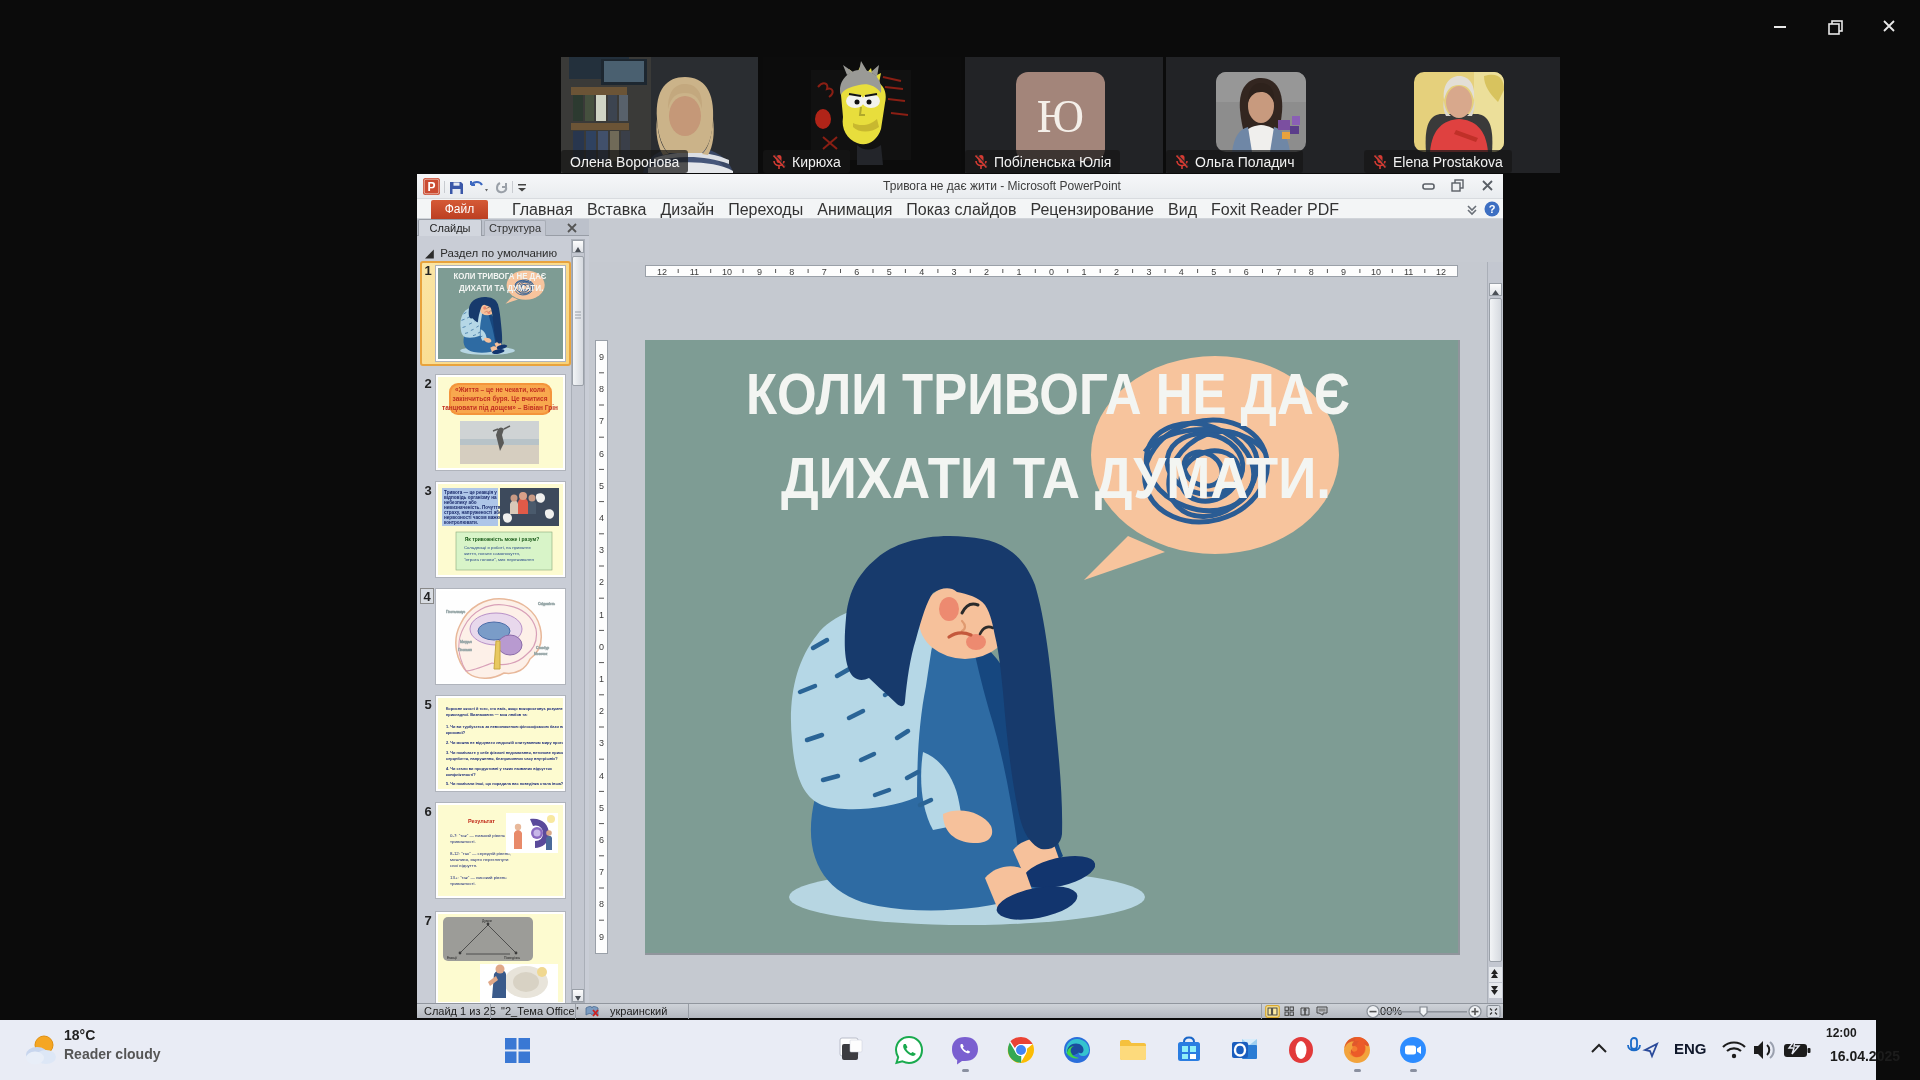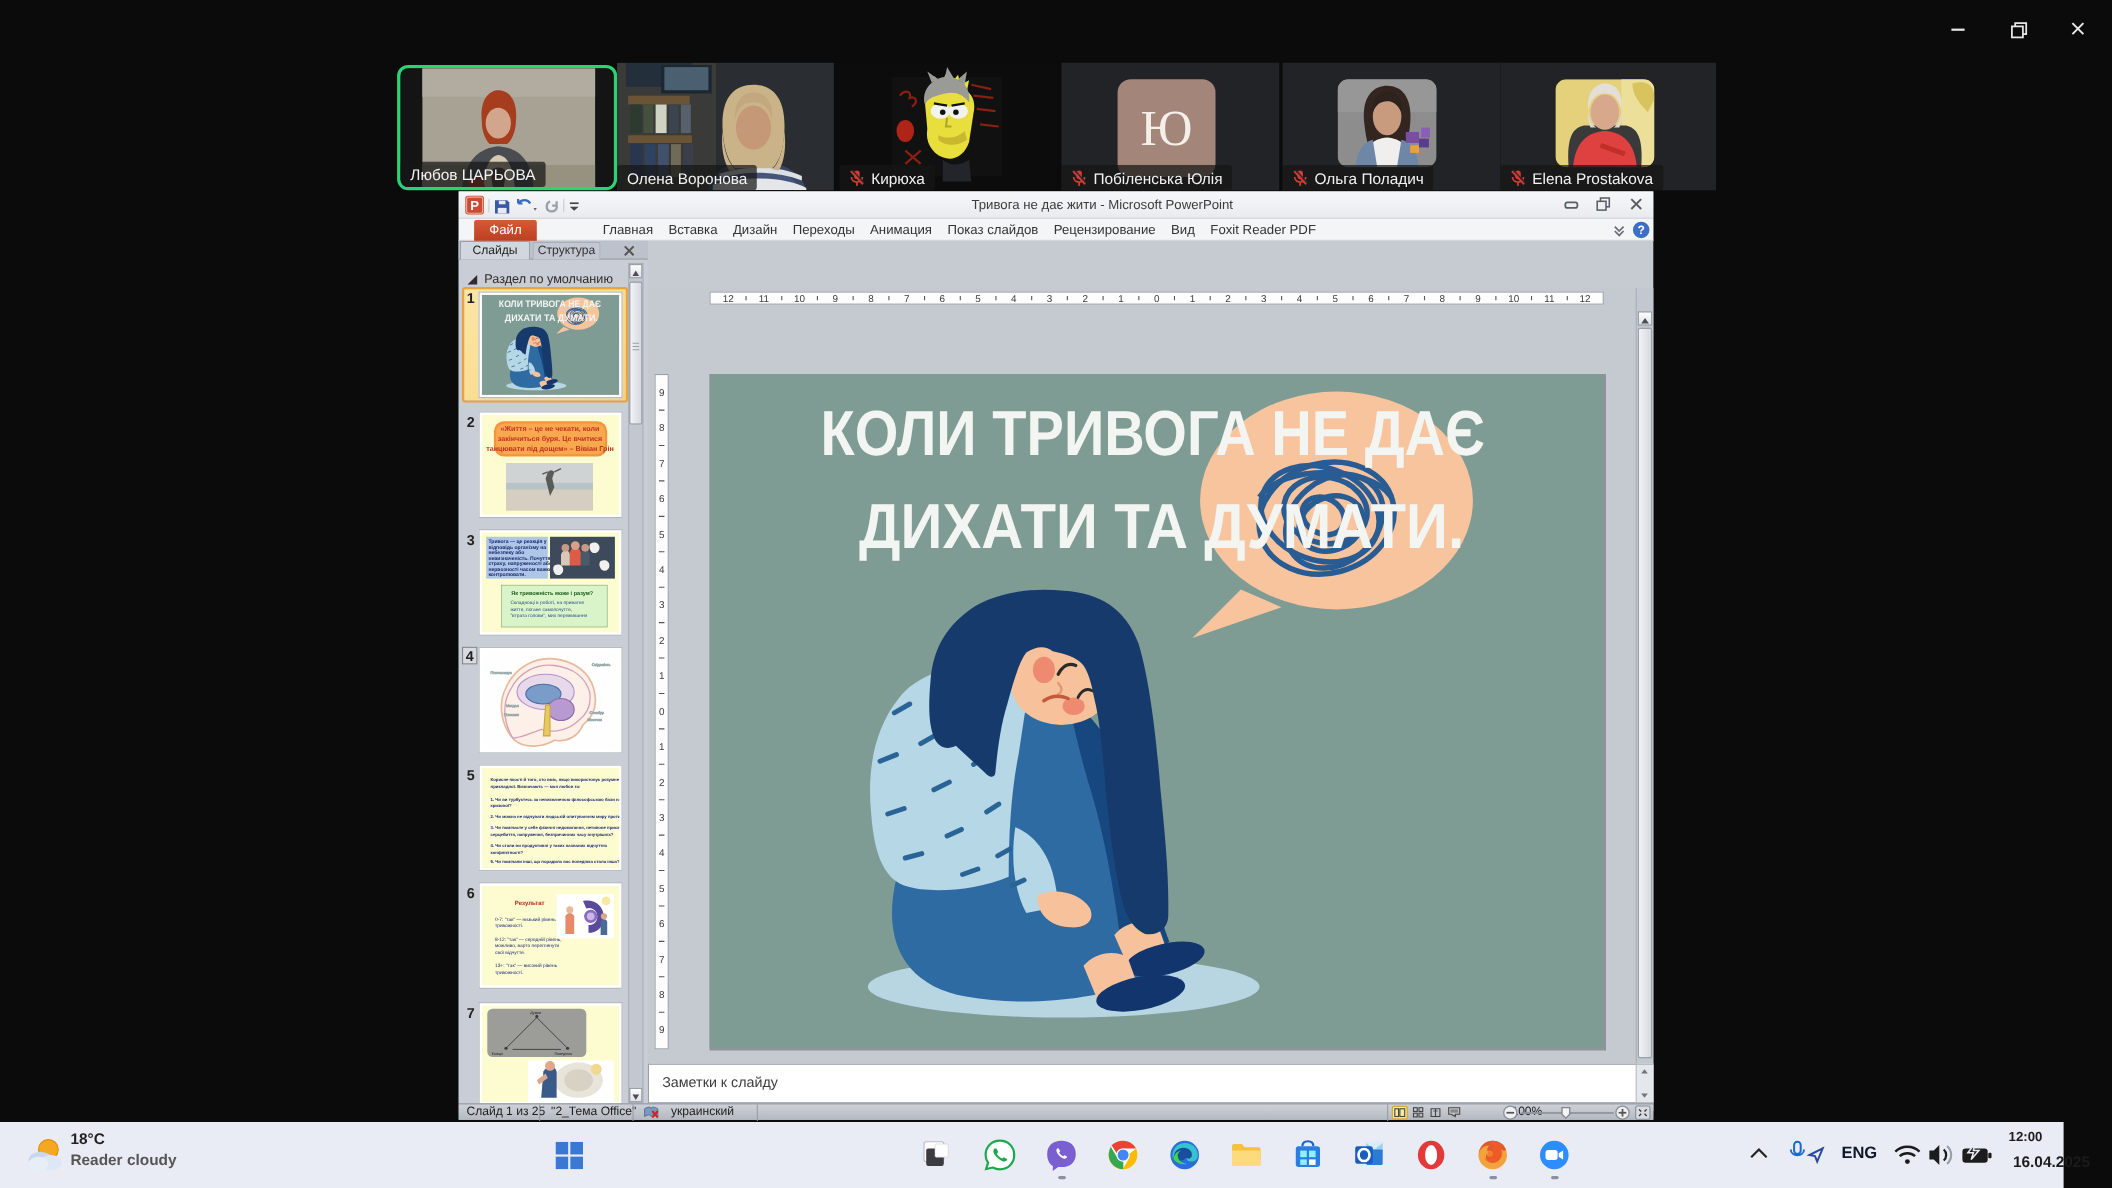--- a/index.html
+++ b/index.html
@@ -13,38 +13,20 @@
 <body>
 <div id="root">
 
 <svg class="abs" style="left:1760px;top:14px" width="150" height="26" viewBox="0 0 150 26">
   <rect x="14" y="12" width="12" height="2" fill="#e8e8e8"></rect>
   <rect x="72" y="7" width="10" height="10" fill="none" stroke="#e8e8e8" stroke-width="1.6"></rect>
   <rect x="69" y="10" width="10" height="10" fill="#0b0b0b" stroke="#e8e8e8" stroke-width="1.6"></rect>
   <path d="M124 7 L134 17 M134 7 L124 17" stroke="#e8e8e8" stroke-width="1.8"></path>
 </svg>
 
-<div class="tile" style="left:361px;width:200px;top:59px;height:114px;border:3px solid #2bd473;border-radius:10px;background:#1c1c1c;">
-  <svg width="194" height="108" viewBox="0 0 194 108">
-    <rect x="0" y="0" width="194" height="108" fill="#141414"></rect>
-    <rect x="20" y="0" width="157" height="108" fill="#a8a295"></rect>
-    <rect x="20" y="0" width="157" height="26" fill="#b2aca0"></rect>
-    <rect x="20" y="88" width="157" height="20" fill="#97917f"></rect>
-
-    <path d="M56 108 C60 82 72 73 89 71 C108 73 118 82 121 108 Z" fill="#494c51"></path>
-    <path d="M75 108 C77 88 82 80 89 79 C97 80 102 88 104 108 Z" fill="#d6c9b4"></path>
-    <path d="M82 94 C85 89 93 89 96 94 L94 108 L84 108 Z" fill="#4e4039"></path>
-    <path d="M60 102 L74 98 L77 108 L62 108 Z" fill="#b8372b"></path>
-
-    <path d="M74 48 C72 28 81 20 89 20 C98 20 107 28 105 48 C105 58 101 66 97 69 L81 69 C77 64 74 58 74 48 Z" fill="#a63d1e"></path>
-    <ellipse cx="89" cy="50" rx="11.5" ry="14" fill="#d2a68c"></ellipse>
-    <path d="M77 44 C77 31 82 26 89 26 C97 26 102 31 102 44 C99 35 95 32 89 32 C83 32 80 35 77 44 Z" fill="#a63d1e"></path>
-  </svg>
-  <div class="namelab" style="font-size:14px;">Любов ЦАРЬОВА</div>
-</div>
 
 <div class="tile" style="left:561px;width:197px;">
   <svg width="197" height="116" viewBox="0 0 197 116">
     <rect width="197" height="116" fill="#2a2d31"></rect>
 
     <rect x="0" y="0" width="90" height="116" fill="#3a3a38"></rect>
     <rect x="8" y="0" width="60" height="22" fill="#23303c"></rect>
     <rect x="40" y="2" width="46" height="26" fill="#1d2730"></rect>
     <rect x="43" y="4" width="40" height="21" fill="#4a6070"></rect>
     <rect x="10" y="30" width="56" height="8" fill="#6b5436"></rect>
@@ -196,21 +178,21 @@
 
   <svg class="abs" style="left:1000px;top:4px" width="86" height="16" viewBox="0 0 86 16">
     <rect x="6" y="6" width="11" height="5" rx="2" fill="none" stroke="#5a5f66" stroke-width="1.6"></rect>
     <rect x="38" y="2" width="8" height="8" fill="none" stroke="#5a5f66" stroke-width="1.4"></rect>
     <rect x="35" y="5" width="8" height="8" fill="#eef0f2" stroke="#5a5f66" stroke-width="1.4"></rect>
     <path d="M66 3 L75 12 M75 3 L66 12" stroke="#5a5f66" stroke-width="1.8"></path>
   </svg>
 
   <div class="abs" style="left:0;top:25px;width:1086px;height:20px;background:#f3f5f6;border-bottom:1px solid #d0d4d9;"></div>
   <div class="abs" style="left:14px;top:26px;width:57px;height:19px;background:linear-gradient(#d55a36,#bc3f22);border-radius:2px 2px 0 0;color:#fff;font-size:12px;text-align:center;line-height:19px;">Файл</div>
-  <div class="abs" style="left:88px;top:26px;height:19px;font-size:12px;color:#333;line-height:19px;margin-left:36px;">
+  <div class="abs" style="left:88px;top:26px;height:19px;font-size:16px;color:#333;line-height:19px;">
     <span style="padding:0 7px;">Главная</span><span style="padding:0 7px;">Вставка</span><span style="padding:0 7px;">Дизайн</span><span style="padding:0 7px;">Переходы</span><span style="padding:0 7px;">Анимация</span><span style="padding:0 7px;">Показ слайдов</span><span style="padding:0 7px;">Рецензирование</span><span style="padding:0 7px;">Вид</span><span style="padding:0 7px;">Foxit Reader PDF</span>
   </div>
   <svg class="abs" style="left:1048px;top:27px" width="36" height="16" viewBox="0 0 36 16">
     <path d="M3 5 L7 9 L11 5" fill="none" stroke="#6a7078" stroke-width="1.6"></path>
     <path d="M3 9 L7 13 L11 9" fill="none" stroke="#6a7078" stroke-width="1.6"></path>
     <circle cx="27" cy="8" r="7.5" fill="#3d6fc2"></circle>
     <text x="27" y="12" font-size="11" font-weight="bold" fill="#fff" text-anchor="middle" font-family="Liberation Sans">?</text>
   </svg>
 
   <div class="abs" style="left:0;top:45px;width:172px;height:784px;background:#c9cdd6;">
@@ -602,29 +584,20 @@
               <path d="M5.5 2 L9 7 L2 7 Z" fill="#222"></path>
               <path d="M5.5 6 L9 11 L2 11 Z" fill="#222"></path>
             </svg></div>
       <div class="abs" style="left:1px;top:721px;width:13px;height:15px;background:#e6e9ed;"><svg width="11" height="15">
               <path d="M2 3 L9 3 L5.5 8 Z" fill="#222"></path>
               <path d="M2 7 L9 7 L5.5 12 Z" fill="#222"></path>
             </svg></div>
     </div>
   </div>
 
-  <div class="abs" style="left:172px;top:793px;width:914px;height:36px;background:#fff;border:1px solid #9ba0a8;border-right:none;">
-    <div class="abs" style="left:12px;top:8px;font-size:13px;color:#3c3c3c;">Заметки к слайду</div>
-    <div class="abs" style="left:897px;top:0;width:16px;height:34px;background:#e4e7ec;border-left:1px solid #b8bcc4;">
-      <svg width="14" height="34">
-            <path d="M7 4 L10 8 L4 8 Z" fill="#70757c"></path>
-            <path d="M4 26 L10 26 L7 30 Z" fill="#70757c"></path>
-          </svg>
-    </div>
-  </div>
 
   <div class="abs" style="left:0;top:829px;width:1086px;height:15px;background:linear-gradient(#ced2d8,#b4b8c0);border-top:1px solid #91969e;font-size:11px;color:#1c1c1c;">
     <div class="abs" style="left:7px;top:1px;">Слайд 1 из 25</div>
     <div class="abs" style="left:73px;top:0;width:1px;height:15px;background:#999ea6;"></div>
     <div class="abs" style="left:84px;top:1px;">"2_Тема Office"</div>
     <div class="abs" style="left:158px;top:0;width:1px;height:15px;background:#999ea6;"></div>
     <svg class="abs" style="left:167px;top:1px" width="16" height="13" viewBox="0 0 16 13">
       <path d="M2 3 C5 1 8 1 8 3 C8 1 11 1 14 3 L14 10 C11 8 8 8 8 10 C8 8 5 8 2 10 Z" fill="#7a9bc0" stroke="#4a6a90" stroke-width="0.8"></path>
       <path d="M9 5 L14 11 M14 5 L9 11" stroke="#cc2222" stroke-width="1.8"></path>
     </svg>

